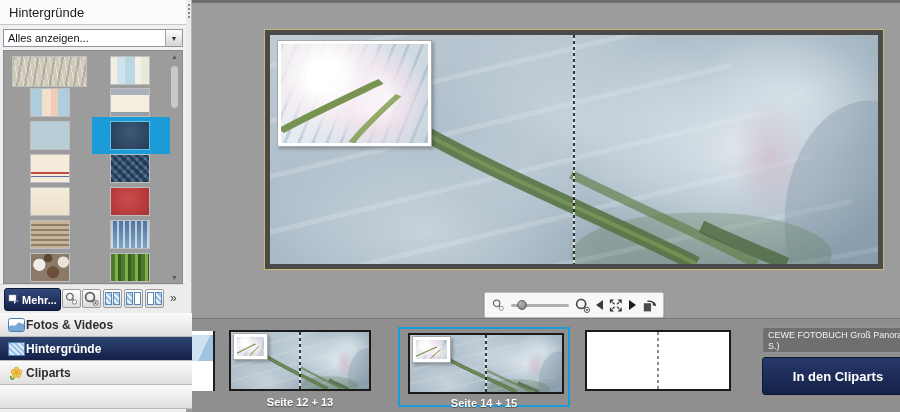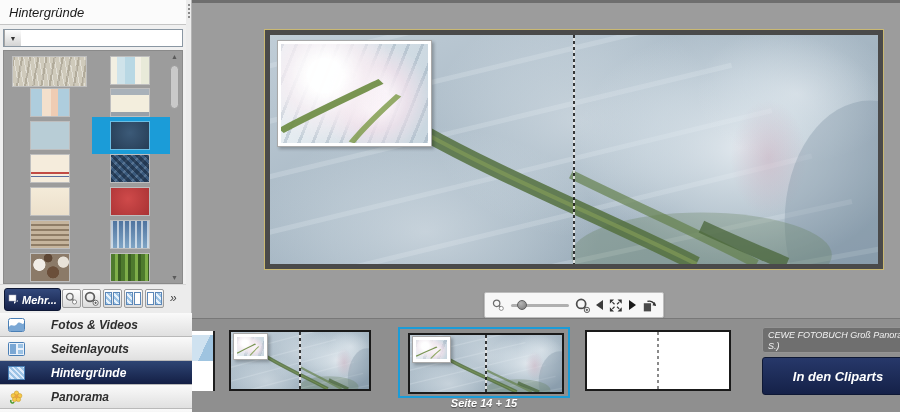--- a/index.html
+++ b/index.html
@@ -1,17 +1,17 @@
 <!DOCTYPE html>
 <html><head>
 <meta charset="utf-8">
 <style>
   html,body{margin:0;padding:0;background:#666;}
   #app{position:relative;width:900px;height:412px;overflow:hidden;background:#9c9c9c;
-       font-family:"Liberation Sans",sans-serif;font-style:italic;-webkit-font-smoothing:antialiased;}
+       font-family:"Liberation Sans",sans-serif;-webkit-font-smoothing:antialiased;}
   
   #left-panel{position:absolute;left:0;top:0;width:186px;height:412px;background:#f0f0f0;}
   .panel-title{position:absolute;left:0;top:0;width:186px;height:25px;background:#fbfbfb;
        border-bottom:1px solid #c5c5c5;font-size:13px;color:#1a1a1a;line-height:25px;padding-left:9px;box-sizing:border-box;}
   .dropdown{position:absolute;left:3px;top:29px;width:180px;height:18px;background:#fff;
        border:1px solid #8a97a3;display:flex;align-items:center;box-sizing:border-box;cursor:default;}
   .dropdown .dd-val{flex:1;font-size:11px;color:#111;padding-left:4px;white-space:nowrap;overflow:hidden;}
   .dropdown .dd-btn{width:16px;height:100%;background:linear-gradient(#fdfdfd,#d4d4d4);
        border-left:1px solid #a5a5a5;display:flex;align-items:center;justify-content:center;font-size:7px;color:#333;}
   .thumbs{position:absolute;left:3px;top:50px;width:180px;height:234px;background:#9c9c9c;border:1px solid #8a8a8a;box-sizing:border-box;}
@@ -43,21 +43,21 @@
        display:flex;align-items:center;justify-content:center;gap:3px;cursor:pointer;}
   .tb-btn{position:absolute;top:4px;width:19px;height:19px;background:linear-gradient(#fdfdfd,#dcdcdc);
        border:1px solid #9c9c9c;border-radius:2px;display:flex;align-items:center;justify-content:center;cursor:pointer;box-sizing:border-box;}
   .pgpair{display:flex;gap:1px;}
   .pg{width:5px;height:11px;border:1px solid #5b87b8;background:#fff;box-sizing:content-box;}
   .pg.h{background:repeating-linear-gradient(45deg,#9cc3e5 0 2px,#e8f2fb 2px 4px);}
   .chev2{position:absolute;left:170px;top:4px;font-size:12px;color:#444;cursor:pointer;line-height:19px;}
   
   .nav{position:absolute;left:0;top:313px;width:192px;}
   .nav-item{height:23px;background:linear-gradient(#fafafa,#e0e0e0);border-bottom:1px solid #b9b9b9;
-       display:flex;align-items:center;gap:26px;padding-left:8px;cursor:pointer;}
+       display:flex;align-items:center;gap:1px;padding-left:8px;cursor:pointer;}
   .nav-item .lbl{font-size:12px;font-weight:bold;color:#2e2e2e;}
   .nav-item.sel{background:linear-gradient(#2e4574,#141f45);}
   .nav-item.sel .lbl{color:#fff;}
   .nicon{width:17px;height:14px;flex:0 0 auto;}
   .hatch-ic{background:repeating-linear-gradient(45deg,#9cc3e5 0 2px,#ddeafa 2px 4px);border:1px solid #4a7fb5;box-sizing:border-box;}
   
   #splitter{position:absolute;left:186px;top:0;width:6px;height:313px;background:#ececec;border-right:1px solid #b5b5b5;box-sizing:border-box;}
   #splitter .dots{position:absolute;left:2px;top:4px;width:2px;height:16px;
        background:repeating-linear-gradient(180deg,#8a8a8a 0 2px,rgba(0,0,0,0) 2px 4px);}
   
@@ -87,40 +87,41 @@
   .tri{width:0;height:0;cursor:pointer;}
   .tri.left{border-top:5px solid rgba(0,0,0,0);border-bottom:5px solid rgba(0,0,0,0);border-right:7px solid #3c3c3c;}
   .tri.right{border-top:5px solid rgba(0,0,0,0);border-bottom:5px solid rgba(0,0,0,0);border-left:7px solid #1a1a1a;}
   
   #filmstrip{position:absolute;left:192px;top:318px;width:708px;height:94px;background:#8f8f8f;border-top:1px solid #787878;box-sizing:border-box;}
   .partial-thumb{position:absolute;left:0;top:12px;width:21px;height:60px;background:#fff;border-right:2px solid #1e1e1e;}
   .partial-thumb .img{position:absolute;left:0;top:4px;width:100%;height:26px;background:linear-gradient(115deg,#cfe2f0 0 55%,#9fc4e0 55%);}
   .page-thumb{position:absolute;cursor:pointer;}
   .thumb-img{position:absolute;border:2px solid #1a1a1a;background:#fff;overflow:hidden;}
   .page-label{position:absolute;text-align:center;color:#fff;font-weight:bold;font-size:11px;text-shadow:0 1px 1px rgba(0,0,0,.45);}
-  .sel-box{position:absolute;left:206px;top:8px;width:172px;height:71px;border:2px solid #1b9cd8;box-sizing:border-box;}
+  .sel-box{position:absolute;left:206px;top:8px;width:172px;height:80px;border:2px solid #1b9cd8;box-sizing:border-box;}
   .cline-gray{position:absolute;left:50%;top:0;bottom:0;width:2px;margin-left:-1px;
        background:repeating-linear-gradient(180deg,#8a8a8a 0 3px,#fff 3px 6px);}
   
   .product-box{position:absolute;left:570px;top:8px;width:148px;height:26px;background:#6f6f6f;border:1px solid #949494;
        border-radius:3px;color:#f2f2f2;font-size:9px;line-height:11px;padding:2px 5px;box-sizing:border-box;overflow:hidden;}
   .product-box div{white-space:nowrap;}
   .warenkorb{position:absolute;left:570px;top:38px;width:150px;height:36px;background:linear-gradient(#27386a,#152148);
        border:1px solid #0e1835;border-radius:3px;color:#fff;font-weight:bold;font-size:13px;
        display:flex;align-items:center;justify-content:center;cursor:pointer;}
 </style>
 </head>
 <body>
 
 <div id="app">
 
   <aside id="left-panel">
     <div class="panel-title">Hintergründe</div>
 
     <div class="dropdown">
+      <span class="dd-val">Alles anzeigen...</span>
       <span class="dd-btn">▼</span>
     </div>
 
     <div class="thumbs">
 
       <div class="sw sw-marble" style="left:9px;top:6px;width:73px;height:29px;"></div>
       <div class="sw sw-stripebw" style="left:107px;top:6px;"></div>
 
       <div class="sw sw-stripebp" style="left:27px;top:38px;"></div>
       <div class="sw sw-creamband" style="left:107px;top:38px;"></div>
@@ -193,45 +194,36 @@
       <span class="chev2">»</span>
     </div>
 
     <nav class="nav">
       <div class="nav-item">
         <svg class="nicon" viewBox="0 0 17 14">
           <rect x=".5" y=".5" width="16" height="13" rx="2" fill="#fff" stroke="#4a7fb5"></rect>
           <path d="M1 9 C4 5 6 10 9 6 S14 8 16 5 L16 13 L1 13 Z" fill="#7aa7d4"></path>
         </svg>
         <span class="lbl">Fotos &amp; Videos</span>
-      </div>
-      <div class="nav-item">
-        <svg class="nicon" viewBox="0 0 17 14">
-          <rect x=".5" y=".5" width="16" height="13" rx="1" fill="#e8f0fa" stroke="#4a7fb5"></rect>
-          <rect x="2" y="2" width="6" height="10" fill="#7aa7d4"></rect>
-          <rect x="10" y="2" width="5" height="4" fill="#9cc3e5"></rect>
-          <rect x="10" y="8" width="5" height="4" fill="#9cc3e5"></rect>
-        </svg>
-        <span class="lbl">Seitenlayouts</span>
       </div>
       <div class="nav-item sel">
         <span class="nicon hatch-ic"></span>
         <span class="lbl">Hintergründe</span>
       </div>
       <div class="nav-item">
         <svg class="nicon" viewBox="0 0 17 14">
           <path d="M3 10 C2 13 5 14 6 12" stroke="#4e9a2e" stroke-width="1.6" fill="none"></path>
           <circle cx="8.5" cy="3.2" r="2.2" fill="#f7c948" stroke="#c79a2e" stroke-width=".6"></circle>
           <circle cx="5.3" cy="5.8" r="2.2" fill="#f7c948" stroke="#c79a2e" stroke-width=".6"></circle>
           <circle cx="11.7" cy="5.8" r="2.2" fill="#f7c948" stroke="#c79a2e" stroke-width=".6"></circle>
           <circle cx="6.6" cy="9.4" r="2.2" fill="#f7c948" stroke="#c79a2e" stroke-width=".6"></circle>
           <circle cx="10.4" cy="9.4" r="2.2" fill="#f7c948" stroke="#c79a2e" stroke-width=".6"></circle>
           <circle cx="8.5" cy="6.4" r="1.9" fill="#e8a33d"></circle>
         </svg>
-        <span class="lbl">Panorama</span>
+        <span class="lbl">Cliparts</span>
       </div>
       <div class="nav-item">
         
         
       </div>
     </nav>
   </aside>
 
   <div id="splitter">
       <div class="dots"></div>
@@ -382,20 +374,21 @@
     <div class="inset-photo">
       <svg class="inset-svg" viewBox="0 0 100 100" preserveAspectRatio="none">
         <path d="M0 88 C20 72 40 58 68 38" stroke="#6a8a3f" stroke-width="6" fill="none" opacity=".9"></path>
         <path d="M48 100 C58 82 68 68 80 52" stroke="#7a9845" stroke-width="4.5" fill="none" opacity=".8"></path>
       </svg>
     </div>
   </div>
   <div class="cline"></div>
 </div>
       </div>
+      <div class="page-label" style="left:0;top:66px;width:142px;">Seite 12 + 13</div>
     </div>
 
     <div class="sel-box">
       <div class="thumb-img" style="left:8px;top:4px;width:152px;height:57px;">
         <div class="flower-art">
   <svg class="fa-svg" viewBox="0 0 606 227" preserveAspectRatio="none">
     <defs>
       <linearGradient id="fabg" x1="0" y1="0" x2="1" y2="1">
         <stop offset="0" stop-color="#c0cdd7"></stop>
                   <stop offset="0.55" stop-color="#a3b4c1"></stop>

